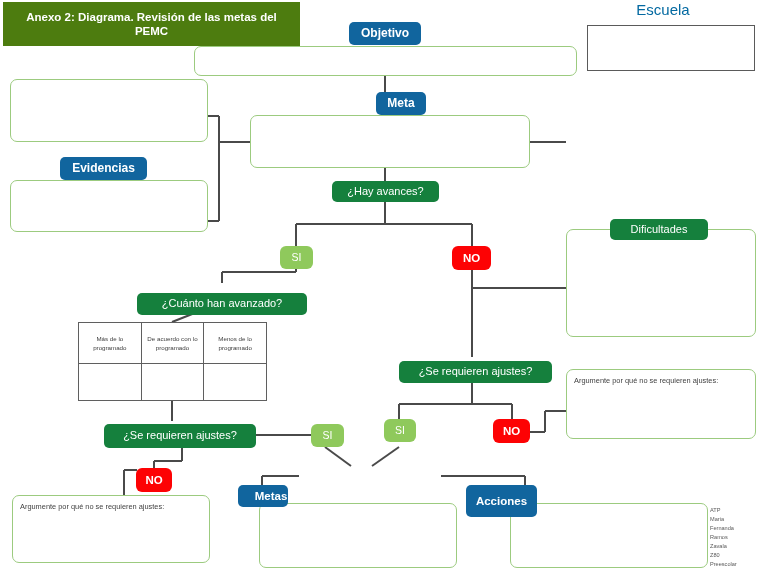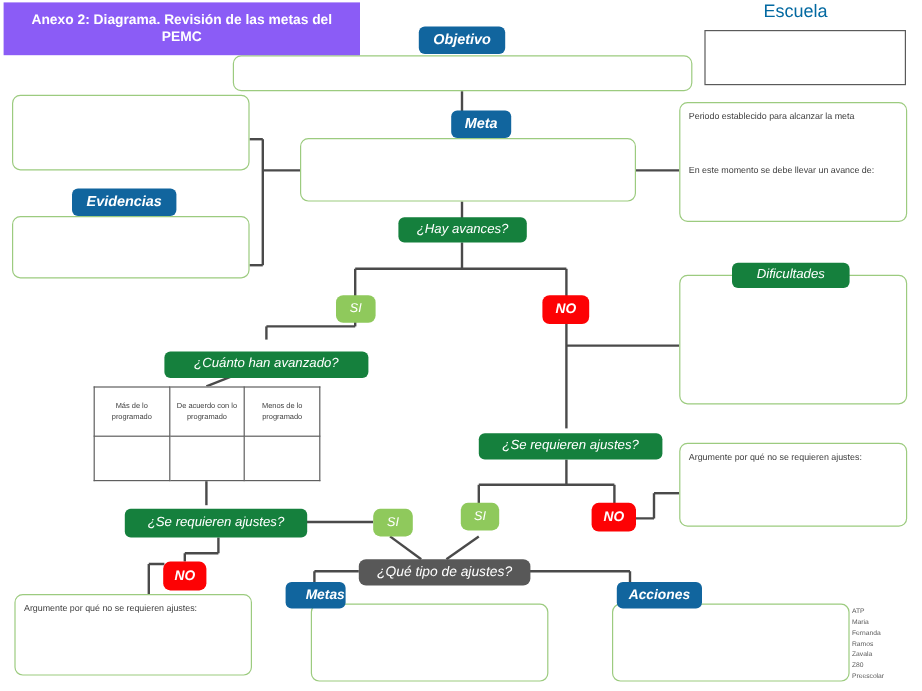--- a/index.html
+++ b/index.html
@@ -30,21 +30,20 @@
     box-sizing: border-box;
     display: flex;
     align-items: center;
     justify-content: center;
     text-align: center;
     color: #ffffff;
     border-radius: 5px;
     line-height: 1.05;
     white-space: nowrap;
     z-index: 5;
-    font-style: italic;
   }
   .pill-dark-blue {
     background: #11659e;
     font-weight: bold;
   }
   .pill-light-blue {
     background: #15803d;
   }
   .pill-green {
     background: #8fc95c;
@@ -59,21 +58,21 @@
     background: #585858;
     border-radius: 6px;
   }
   
   #title-banner {
     position: absolute;
     left: 3px;
     top: 2px;
     width: 297px;
     height: 44px;
-    background: #8b5cf6;
+    background: #4d7c0f;
     color: #ffffff;
     font-weight: bold;
     font-size: 11.5px;
     display: flex;
     align-items: center;
     justify-content: center;
     text-align: center;
     padding: 0 6px;
     box-sizing: border-box;
     line-height: 1.25;
@@ -238,24 +237,20 @@
 
   <div class="gbox" style="left:10px; top:79px; width:198px; height:63px;">
     <div class="gbox-text"></div>
   </div>
 
   <div class="pill pill-dark-blue" style="left:60px; top:157px; width:87px; height:23px; font-size:12px;">Evidencias</div>
   <div class="gbox" style="left:10px; top:180px; width:198px; height:52px;">
     <div class="gbox-text"></div>
   </div>
 
-  <div class="gbox" style="left:566px; top:85px; width:190px; height:100px;">
-    <div class="gbox-text">Periodo establecido para alcanzar la meta</div>
-    <div class="gbox-text" style="top:50px;">En este momento se debe llevar un avance de:</div>
-  </div>
 
   <div class="pill pill-light-blue" style="left:332px; top:181px; width:107px; height:21px; font-size:11px;">¿Hay avances?</div>
 
   <div class="pill pill-green" style="left:280px; top:246px; width:33px; height:23px; font-size:10.5px;">SI</div>
   <div class="pill pill-red" style="left:452px; top:246px; width:39px; height:24px; font-size:11.5px;">NO</div>
 
   <div class="pill pill-light-blue" style="left:137px; top:293px; width:170px; height:22px; font-size:11px;">¿Cuánto han avanzado?</div>
 
   <table id="advance-table">
     <tbody>
@@ -288,28 +283,27 @@
 
   <div class="pill pill-light-blue" style="left:104px; top:424px; width:152px; height:24px; font-size:11px;">¿Se requieren ajustes?</div>
 
   <div class="pill pill-green" style="left:311px; top:424px; width:33px; height:23px; font-size:10.5px;">SI</div>
   <div class="pill pill-red" style="left:136px; top:468px; width:36px; height:24px; font-size:11.5px;">NO</div>
 
   <div class="gbox" style="left:12px; top:495px; width:198px; height:68px;">
     <div class="gbox-text">Argumente por qué no se requieren ajustes:</div>
   </div>
 
-  <div class="pill pill-gray" style="left:299px; top:466px; width:143px; height:22px; font-size:11.5px;">¿Qué tipo de ajustes?</div>
 
   <div class="pill pill-dark-blue" style="left:238px; top:485px; width:50px; height:22px; font-size:11.5px;padding-left:16px;">Metas</div>
   <div class="gbox" style="left:259px; top:503px; width:198px; height:65px;">
     <div class="gbox-text"></div>
   </div>
 
-  <div class="pill pill-dark-blue" style="left:514px; top:485px; width:71px; height:22px; font-size:11.5px;">Acciones</div>
+  <div class="pill pill-dark-blue" style="left:466px; top:485px; width:71px; height:32px; font-size:11.5px;">Acciones</div>
   <div class="gbox" style="left:510px; top:503px; width:198px; height:65px;">
     <div class="gbox-text"></div>
   </div>
 
   <div id="signature">
     <div>ATP</div>
     <div>Maria</div>
     <div>Fernanda</div>
     <div>Ramos</div>
     <div>Zavala</div>

